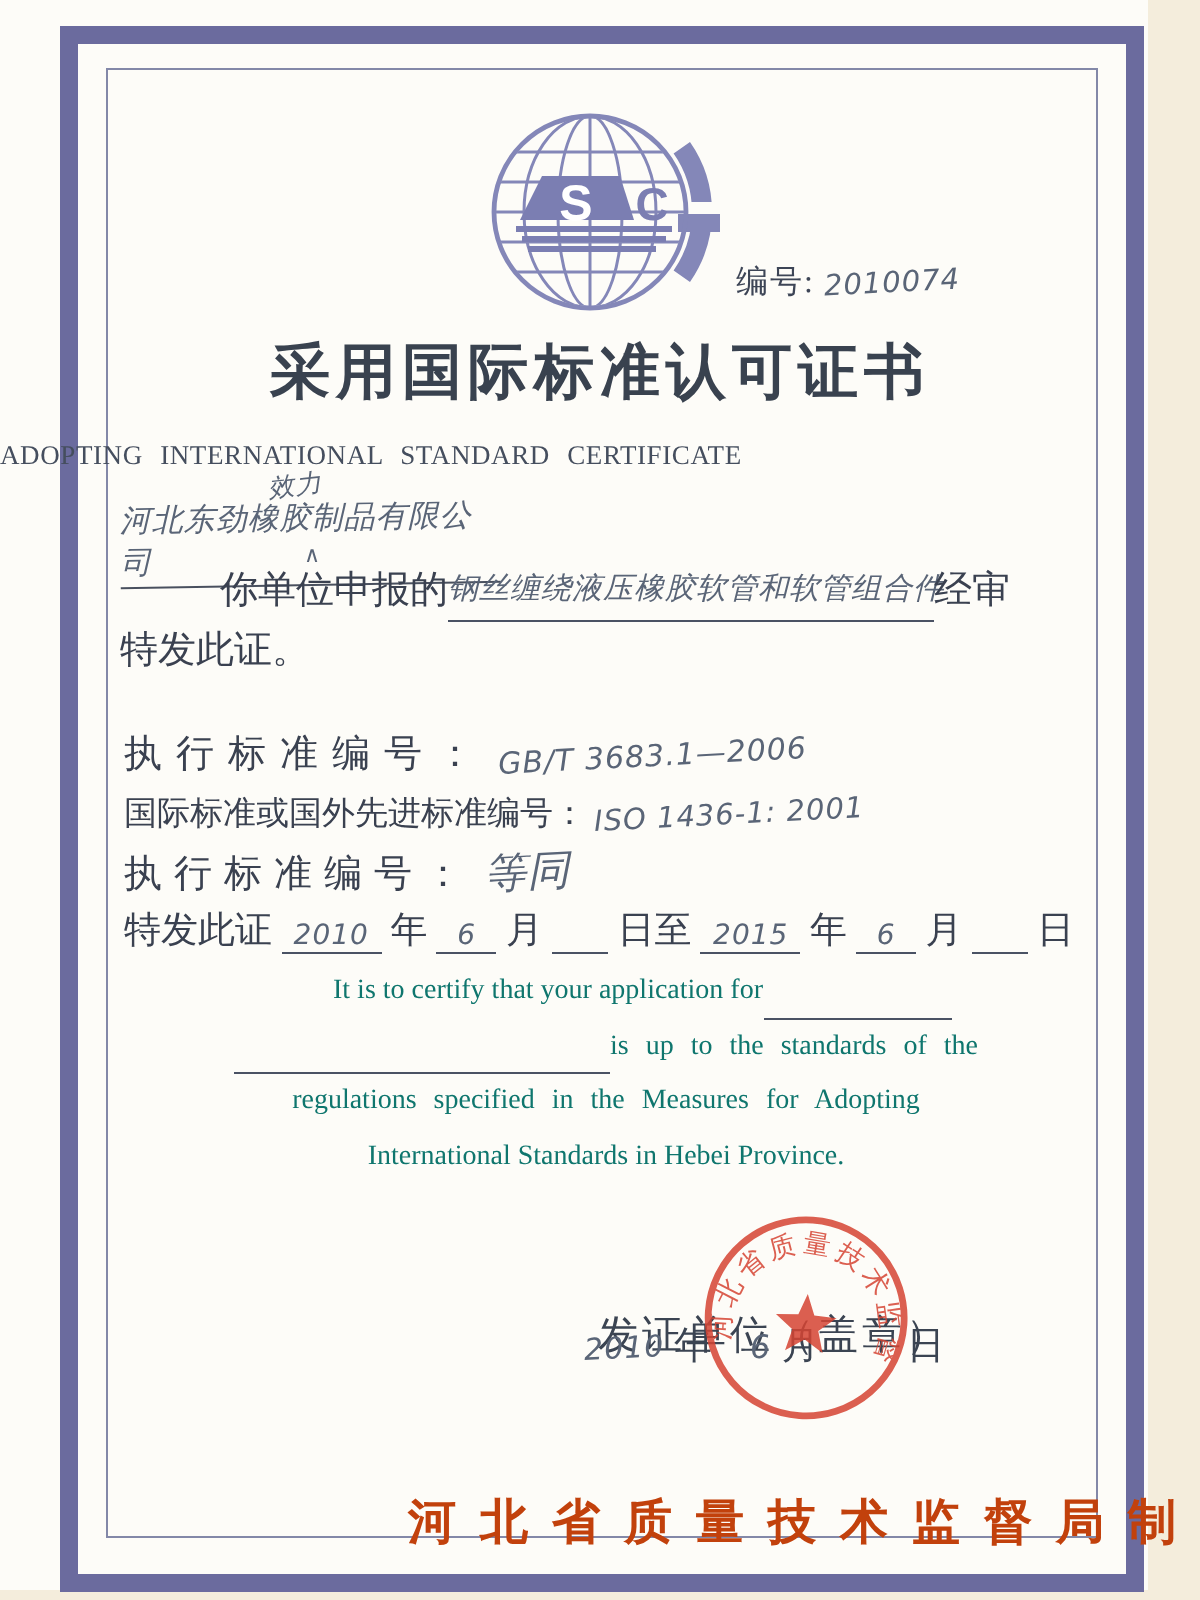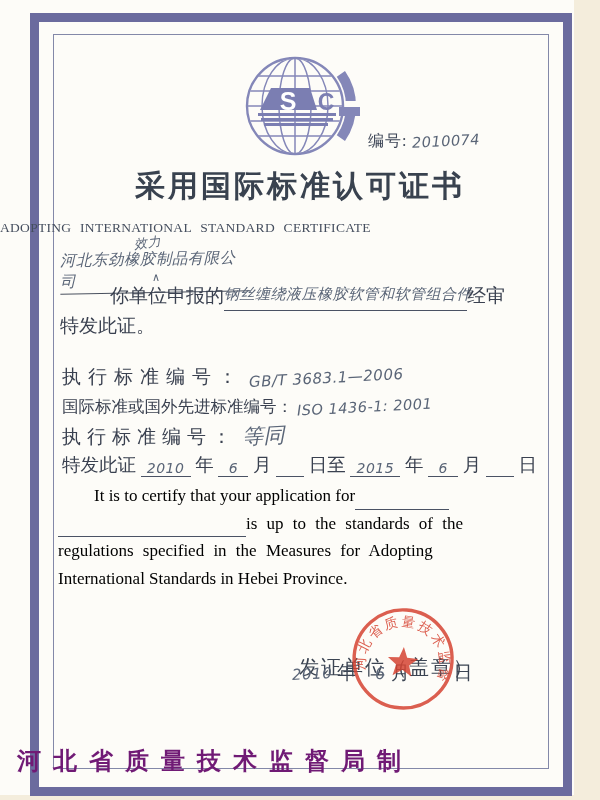--- a/index.html
+++ b/index.html
@@ -45,37 +45,37 @@
   .field { position:absolute; left:62px; white-space:nowrap; }
   .f1 { top:364px; font-size:19px; } .f1 .lbl { letter-spacing:7px;text-align:right; }
   .f2 { top:396px; font-size:16.5px; }
   .f3 { top:422px; font-size:19px; } .f3 .lbl { letter-spacing:6px; }
   .f4 { top:452px; font-size:18.5px; }
   .v-std  { font-size:15px; } .v-intl { font-size:14.5px; }
   .v-conf { font-size:21px; }
   .b-yr { width:50px; font-size:14px; } .b-mo { width:30px; font-size:14px; } .b-empty { width:28px; }
 
   .english { position:absolute; left:58px; top:482px; width:490px;
-             font-size:17px; line-height:27.5px; color:#000000; }
+             font-size:14px; line-height:27.5px; color:#0f766e;text-align:center; }
   .english .ind { padding-left:36px; }
   .e-blank1 { width:94px; } .e-blank2 { width:188px; }
   .ws { word-spacing:5px; }
   .it { }
 
   .issuer-label { position:absolute; left:299px; top:630px; font-size:20px;
                   letter-spacing:2px; color:#3b4452;margin-top:24px; }
   .issuer-date  { position:absolute; left:292px; top:660px; font-size:19px; color:#3b4452; }
   .sp10 { display:inline-block; width:10px; } .sp34 { display:inline-block; width:34px; }
 
   .seal { position:absolute; left:349px; top:605px; width:110px; height:110px;
           transform:rotate(4deg); opacity:.85; }
 
-  .footer { position:absolute; left:0; top:745px; width:100%; text-align:left;
-            font-size:24px; font-weight:600; letter-spacing:12px; padding-left:17px;
-            color:#701a75; }
+  .footer { position:absolute; left:0; top:745px; width:100%; text-align:right;
+            font-size:24px; font-weight:600; letter-spacing:12px; padding-left:6px;
+            color:#c2410c; }
 </style>
 </head>
 <body>
 
 <div>
   <div class="paper"></div>
   <div class="edge-right"></div>
   <div class="edge-bottom"></div>
   <div class="band"></div>
   <div class="inner"></div>

